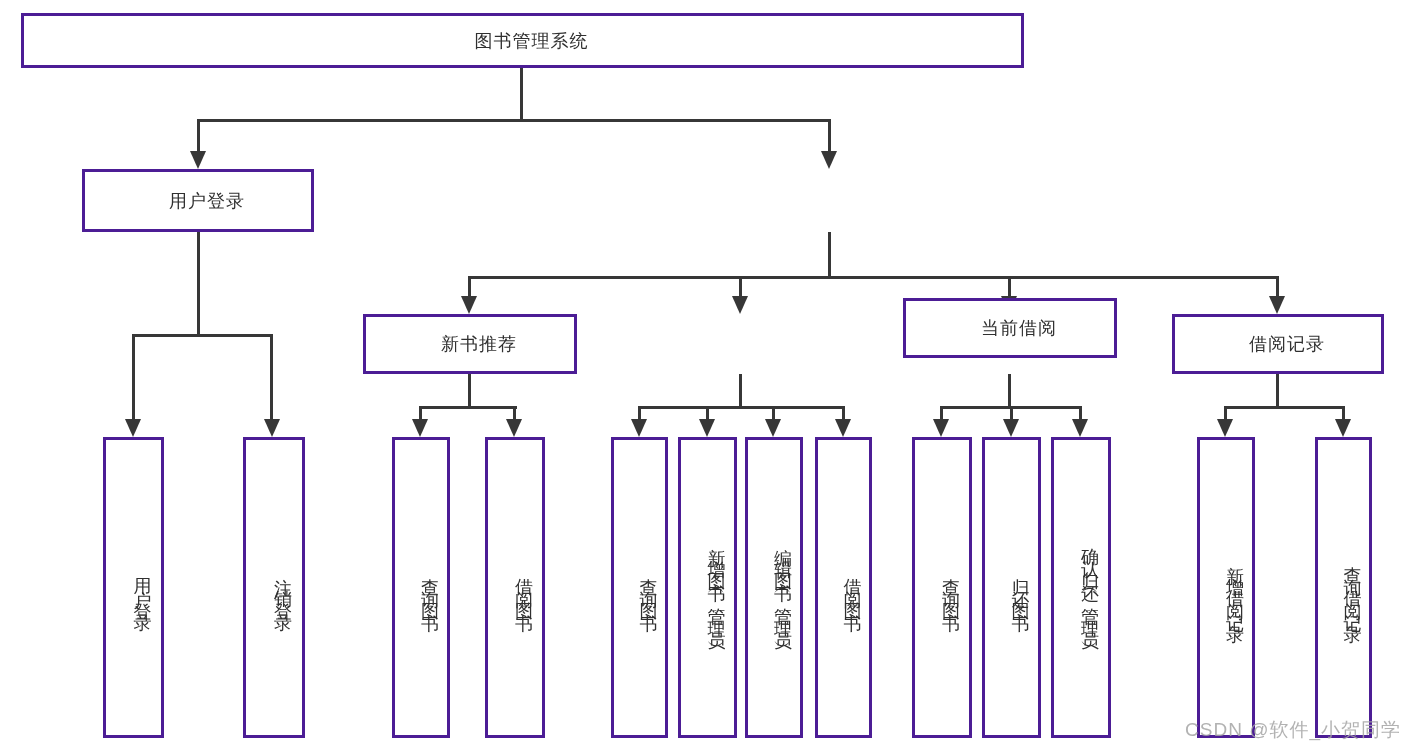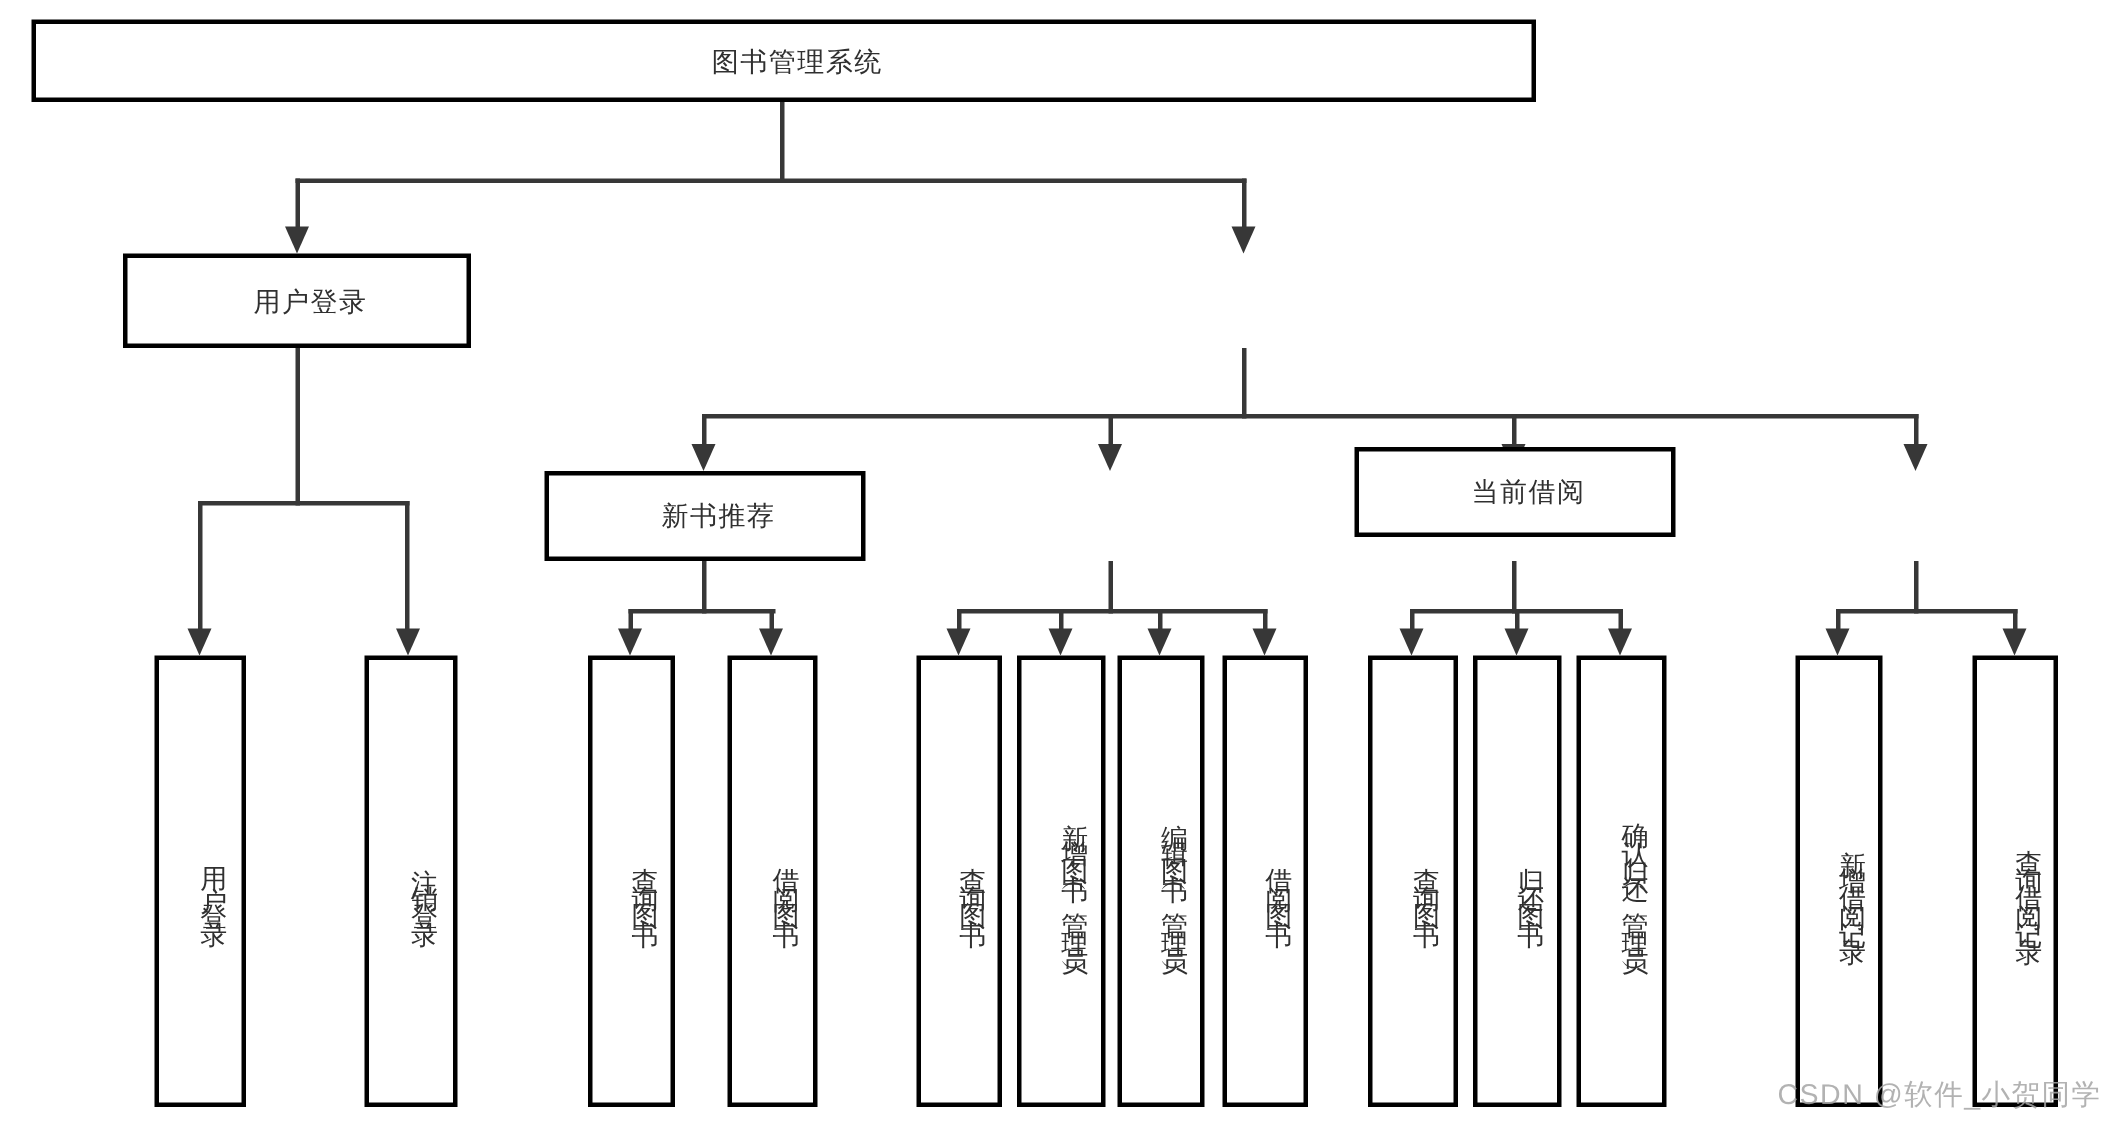--- a/index.html
+++ b/index.html
@@ -8,21 +8,21 @@
     width: 1405px;
     height: 747px;
     background: #ffffff;
     overflow: hidden;
     font-family: "Liberation Sans", "DejaVu Sans", sans-serif;
     color: #303030;
   }
   .box {
     position: absolute;
     box-sizing: border-box;
-    border: 3px solid #000000;
+    border: 3px solid #4c1d95;
     background: #ffffff;
     display: flex;
     align-items: center;
     justify-content: center;
     font-size: 18px;
     letter-spacing: 1px;
     z-index: 2;
     padding-left: 18px;
   }
   .leaf .vtext {
@@ -144,20 +144,23 @@
   <div class="box" style="left:82px; top:169px; width:232px; height:63px;">
     <span>用户登录</span>
   </div>
 
   <div class="box" style="left:363px; top:314px; width:214px; height:60px;">
     <span>新书推荐</span>
   </div>
   <div class="box" style="left:903px; top:298px; width:214px; height:60px;">
     <span>当前借阅</span>
   </div>
+  <div class="box" style="left:1172px; top:314px; width:212px; height:60px;">
+    <span>借阅记录</span>
+  </div>
 
   <div class="box leaf" style="left:103px; top:437px; width:61px; height:301px;">
     <span class="vtext">用户登录</span>
   </div>
   <div class="box leaf" style="left:243px; top:437px; width:62px; height:301px;">
     <span class="vtext">注销登录</span>
   </div>
 
   <div class="box leaf" style="left:392px; top:437px; width:58px; height:301px;">
     <span class="vtext">查询图书</span>

